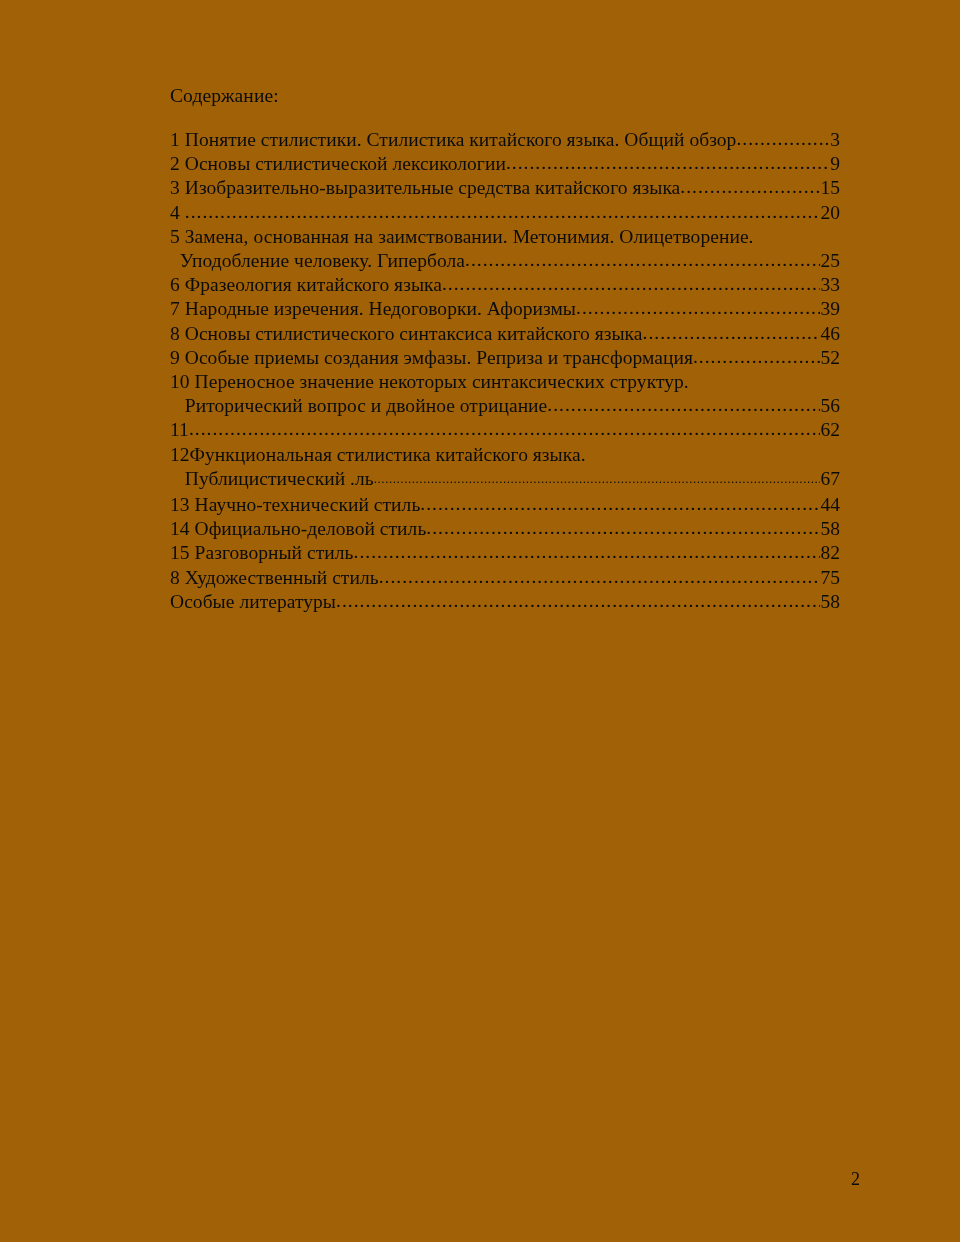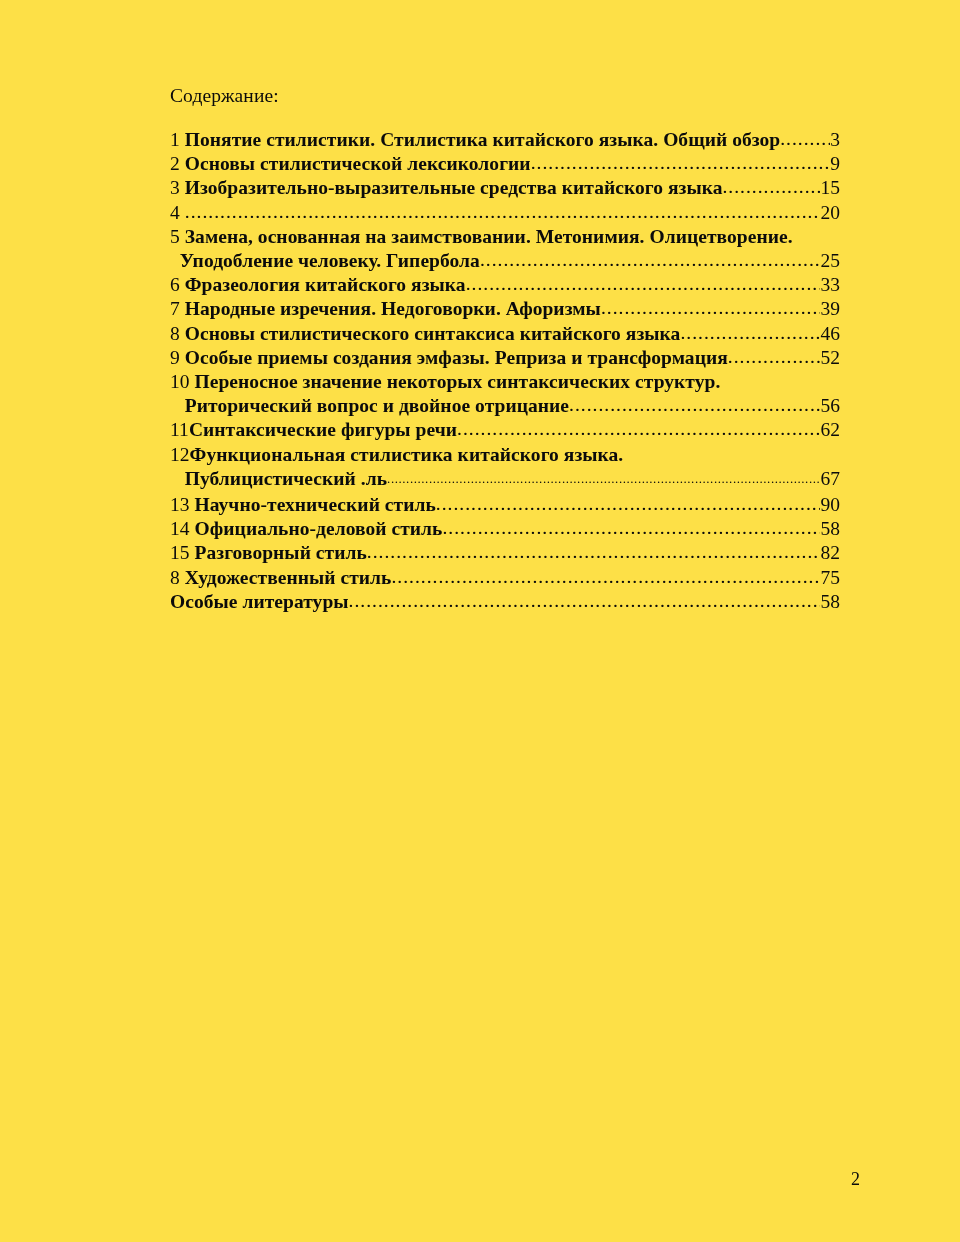--- a/index.html
+++ b/index.html
@@ -14,21 +14,21 @@
     font-family: "Liberation Serif", "DejaVu Serif", serif;
     color: #0b0b0b;
     -webkit-font-smoothing: antialiased;
   }
   .page {
     position: absolute;
     left: 0;
     top: 0;
     width: 960px;
     height: 1242px;
-    background: #fde047;
+    background: #a16207;
     overflow: hidden;
   }
   .content {
     position: absolute;
     left: 170px;
     top: 84px;
     width: 670px;
   }
   .toc-title {
     font-size: 19.5px;
@@ -45,21 +45,20 @@
     font-size: 19.5px;
     line-height: 24.2px;
     white-space: pre;
     letter-spacing: 0.05px;
   }
   .toc-line .num {
     flex: 0 0 auto;
   }
   .toc-line .label {
     flex: 0 0 auto;
-    font-weight: bold;
   }
   
   .toc-line .leader {
     flex: 1 1 auto;
     overflow: hidden;
     white-space: nowrap;
     letter-spacing: 1.0px;
     font-size: 19.5px;
     position: relative;
     top: -1px;
@@ -109,24 +108,24 @@
         <div class="toc-line"><span class="num">3</span><span class="sep"> </span><span class="label">Изобразительно-выразительные средства китайского языка</span><span class="leader">........................................................................................................................................................................................................</span><span class="page-no">15</span></div>
         <div class="toc-line"><span class="num">4</span><span class="sep"> </span><span class="leader">........................................................................................................................................................................................................</span><span class="page-no">20</span></div>
         <div class="toc-line nolead"><span class="num">5</span><span class="sep"> </span><span class="label">Замена, основанная на заимствовании. Метонимия. Олицетворение.</span><span class="leader">........................................................................................................................................................................................................</span><span class="page-no">25</span></div>
         <div class="toc-line cont"><span class="num">&nbsp;&nbsp;</span><span class="label">Уподобление человеку. Гипербола</span><span class="leader">................................................................................................................................................................................................................................................</span><span class="page-no">25</span></div>
         <div class="toc-line"><span class="num">6</span><span class="sep"> </span><span class="label">Фразеология китайского языка</span><span class="leader">........................................................................................................................................................................................................</span><span class="page-no">33</span></div>
         <div class="toc-line"><span class="num">7</span><span class="sep"> </span><span class="label">Народные изречения. Недоговорки. Афоризмы</span><span class="leader">........................................................................................................................................................................................................</span><span class="page-no">39</span></div>
         <div class="toc-line"><span class="num">8</span><span class="sep"> </span><span class="label">Основы стилистического синтаксиса китайского языка</span><span class="leader">........................................................................................................................................................................................................</span><span class="page-no">46</span></div>
         <div class="toc-line"><span class="num">9</span><span class="sep"> </span><span class="label">Особые приемы создания эмфазы. Реприза и трансформация</span><span class="leader">........................................................................................................................................................................................................</span><span class="page-no">52</span></div>
         <div class="toc-line nolead"><span class="num">10</span><span class="sep"> </span><span class="label">Переносное значение некоторых синтаксических структур.</span><span class="leader">........................................................................................................................................................................................................</span><span class="page-no">56</span></div>
         <div class="toc-line cont"><span class="num">&nbsp;&nbsp;&nbsp;</span><span class="label">Риторический вопрос и двойное отрицание</span><span class="leader">................................................................................................................................................................................................................................................</span><span class="page-no">56</span></div>
-        <div class="toc-line"><span class="num">11</span><span class="sep"></span><span class="label">Синтаксические фигуры речи</span><span class="leader">........................................................................................................................................................................................................</span><span class="page-no">62</span></div>
+        <div class="toc-line"><span class="num">11</span><span class="sep"></span><span class="leader">........................................................................................................................................................................................................</span><span class="page-no">62</span></div>
         <div class="toc-line nolead"><span class="num">12</span><span class="sep"></span><span class="label">Функциональная стилистика китайского языка.</span><span class="leader">........................................................................................................................................................................................................</span><span class="page-no">67</span></div>
         <div class="toc-line cont fine"><span class="num">&nbsp;&nbsp;&nbsp;</span><span class="label">Публицистический .ль</span><span class="leader">................................................................................................................................................................................................................................................</span><span class="page-no">67</span></div>
-        <div class="toc-line"><span class="num">13</span><span class="sep"> </span><span class="label">Научно-технический стиль</span><span class="leader">........................................................................................................................................................................................................</span><span class="page-no">90</span></div>
+        <div class="toc-line"><span class="num">13</span><span class="sep"> </span><span class="label">Научно-технический стиль</span><span class="leader">........................................................................................................................................................................................................</span><span class="page-no">44</span></div>
         <div class="toc-line"><span class="num">14</span><span class="sep"> </span><span class="label">Официально-деловой стиль</span><span class="leader">........................................................................................................................................................................................................</span><span class="page-no">58</span></div>
         <div class="toc-line"><span class="num">15</span><span class="sep"> </span><span class="label">Разговорный стиль</span><span class="leader">........................................................................................................................................................................................................</span><span class="page-no">82</span></div>
         <div class="toc-line"><span class="num">8</span><span class="sep"> </span><span class="label">Художественный стиль</span><span class="leader">........................................................................................................................................................................................................</span><span class="page-no">75</span></div>
         <div class="toc-line"><span class="num"></span><span class="sep"></span><span class="label">Особые литературы</span><span class="leader">........................................................................................................................................................................................................</span><span class="page-no">58</span></div>
       </div>
 
   </div>
 
   <div class="footer-page">2</div>
 

